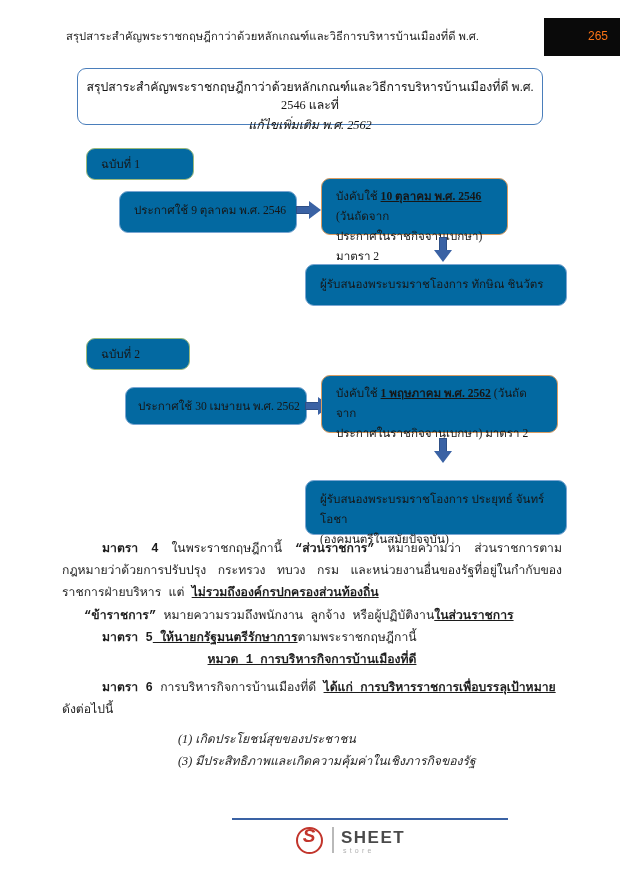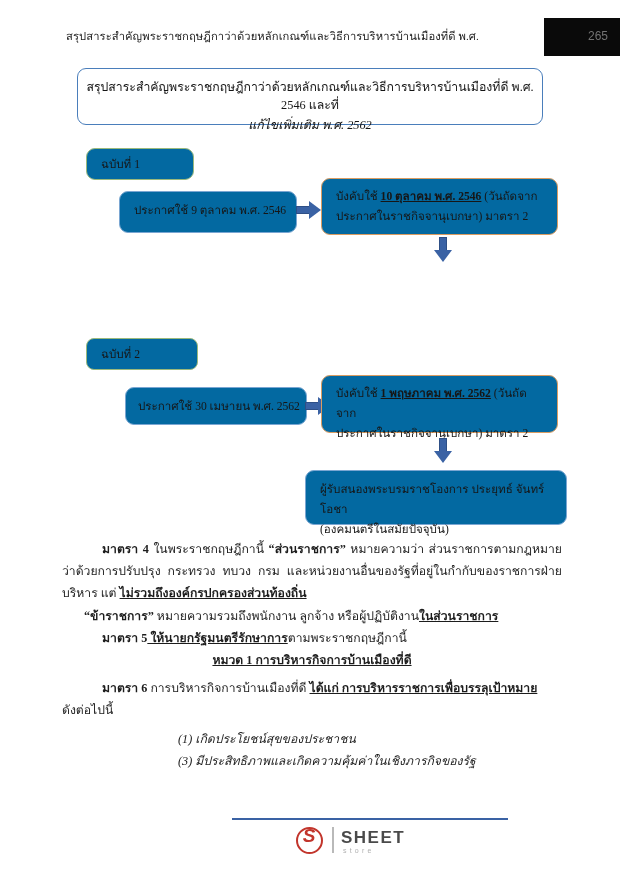--- a/index.html
+++ b/index.html
@@ -46,21 +46,21 @@
     top: 0;
     width: 76px;
     height: 38px;
     background: #0a0a0a;
   }
   .page-number {
     position: absolute;
     right: 12px;
     top: 11px;
     font-size: 12px;
-    color: #737373;
+    color: #f97316;
     font-family: "Liberation Sans", sans-serif;
   }
 
   
   .title-box {
     position: absolute;
     left: 77px;
     top: 68px;
     width: 466px;
     height: 57px;
@@ -100,37 +100,37 @@
     line-height: 1.72;
   }
 
   
   #chabap1      { left: 86px;  top: 148px; width: 108px; height: 32px; }
   #chabap1 .box-text { padding: 6px 0 0 14px; }
 
   #announce1    { left: 119px; top: 191px; width: 178px; height: 42px; }
   #announce1 .box-text { padding: 9px 0 0 14px; }
 
-  #enforce1     { left: 321px; top: 178px; width: 237px; height: 57px; }
+  #enforce1     { left: 321px; top: 178px; width: 187px; height: 57px; }
   #enforce1 .box-text { padding: 8px 14px 0 14px; }
 
   #counter1     { left: 305px; top: 264px; width: 262px; height: 42px; }
   #counter1 .box-text { padding: 10px 0 0 14px; }
 
   
-  #chabap2      { left: 86px;  top: 338px; width: 112px; height: 32px; border-radius: 8px; }
+  #chabap2      { left: 86px;  top: 338px; width: 104px; height: 32px; }
   #chabap2 .box-text { padding: 6px 0 0 14px; }
 
   #announce2    { left: 125px; top: 387px; width: 182px; height: 38px; }
   #announce2 .box-text { padding: 9px 0 0 12px; }
 
   #enforce2     { left: 321px; top: 375px; width: 237px; height: 58px; }
   #enforce2 .box-text { padding: 8px 12px 0 14px; }
 
-  #counter2     { left: 305px; top: 470px; width: 262px; height: 55px; }
+  #counter2     { left: 305px; top: 480px; width: 262px; height: 55px; }
   #counter2 .box-text { padding: 9px 0 0 14px; }
 
   .u { text-decoration: underline; }
   .b { font-weight: bold; }
 
   
   .arrow-right {
     position: absolute;
     width: 26px;
     height: 18px;
@@ -183,21 +183,21 @@
   
   .body {
     position: absolute;
     left: 62px;
     top: 538px;
     width: 500px;
     font-size: 12.2px;
     color: #1c1c1c;
     line-height: 1.82;
   }
-  .para { margin: 0 0 0 0; }
+  .para { margin: 0 0 0 0; font-family: Liberation Mono, monospace; }
   .ind { display: inline-block; width: 40px; }
   .center { text-align: center; }
   .list { margin-left: 116px; font-style: italic; }
   .list div { line-height: 1.85; }
   .justify { text-align: justify; text-justify: inter-word; }
 
   
   .footer-rule {
     position: absolute;
     left: 232px;
@@ -292,20 +292,23 @@
       <span>บังคับใช้ </span><span class="u b">10 ตุลาคม พ.ศ. 2546</span><span> (วันถัดจาก</span><br>
       <span>ประกาศในราชกิจจานุเบกษา)  มาตรา 2</span>
     </div>
   </div>
 
   <div class="arrow-down" id="arrow-d1">
     <div class="shaft"></div>
       <div class="head"></div>
   </div>
 
+  <div class="box box-blue" id="counter1">
+    <div class="box-text">ผู้รับสนองพระบรมราชโองการ ทักษิณ ชินวัตร</div>
+  </div>
 
   <div class="box box-green" id="chabap2">
     <div class="box-text">ฉบับที่ 2</div>
   </div>
 
   <div class="box box-blue" id="announce2">
     <div class="box-text">ประกาศใช้ 30 เมษายน พ.ศ. 2562</div>
   </div>
 
   <div class="arrow-right" id="arrow-r2">

